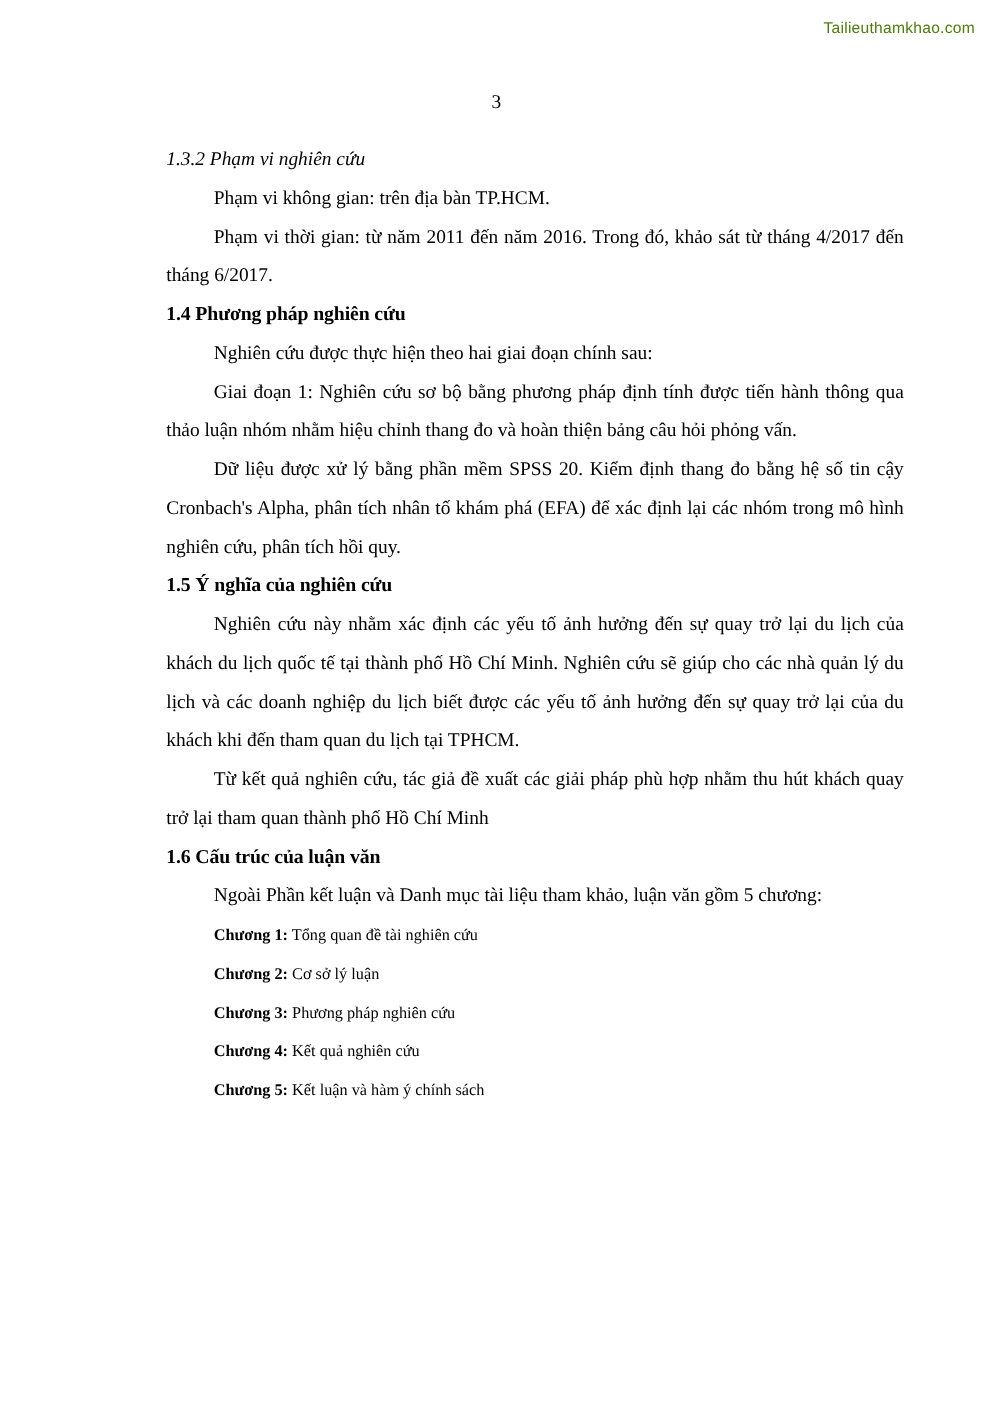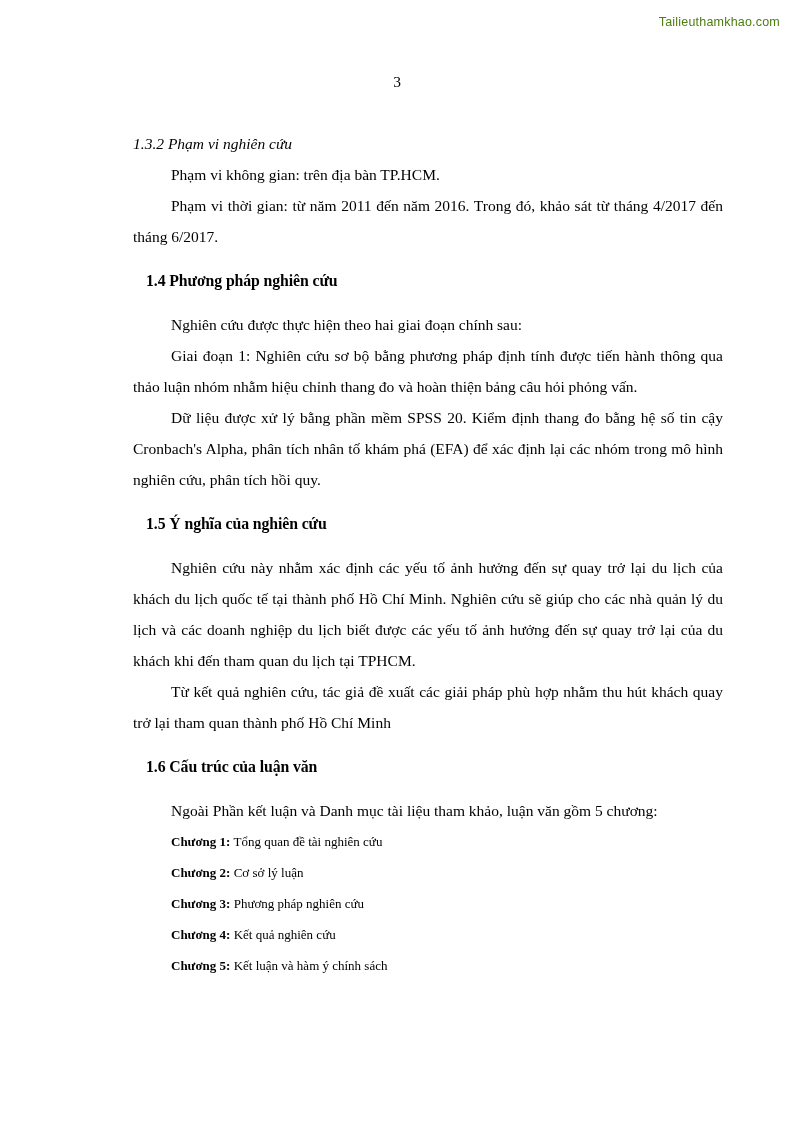--- a/index.html
+++ b/index.html
@@ -33,36 +33,36 @@
     top: 74px;
     left: 0;
     width: 794px;
     text-align: center;
     font-size: 15.5px;
     line-height: 1;
   }
   .content {
     position: absolute;
     left: 133px;
-    top: 128px;
+    top: 112px;
     width: 590px;
     font-family: Liberation Serif, serif;
   }
   .h-italic {
     font-style: italic;
     font-size: 15.5px;
     line-height: 31px;
     margin: 0;
     text-align: left;
   }
   .h-bold {
     font-weight: bold;
     font-size: 15.8px;
     line-height: 31px;
-    margin: 13px;
+    margin: 0;
     text-align: left;
     letter-spacing: -0.1px;
   }
   p.body {
     margin: 0;
     font-size: 15.5px;
     line-height: 31px;
     text-align: justify;
     text-indent: 38px;
     text-justify: inter-word;

